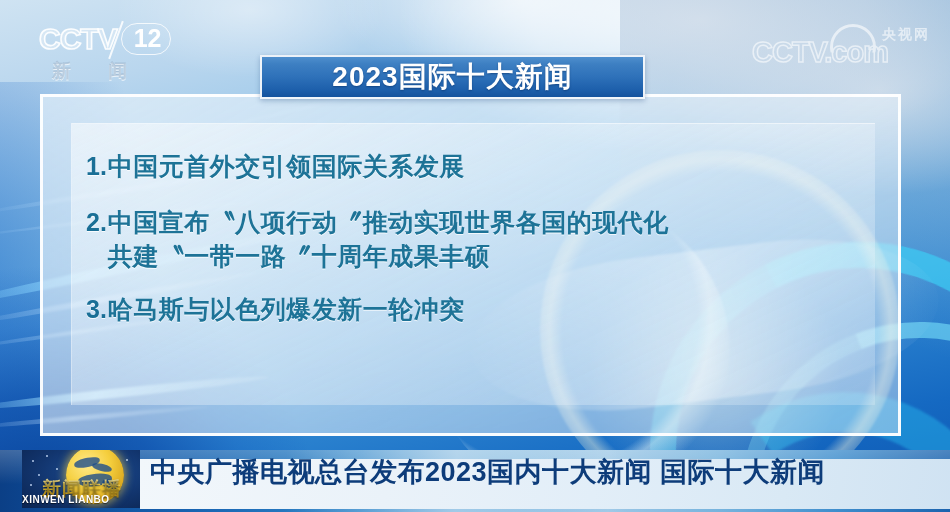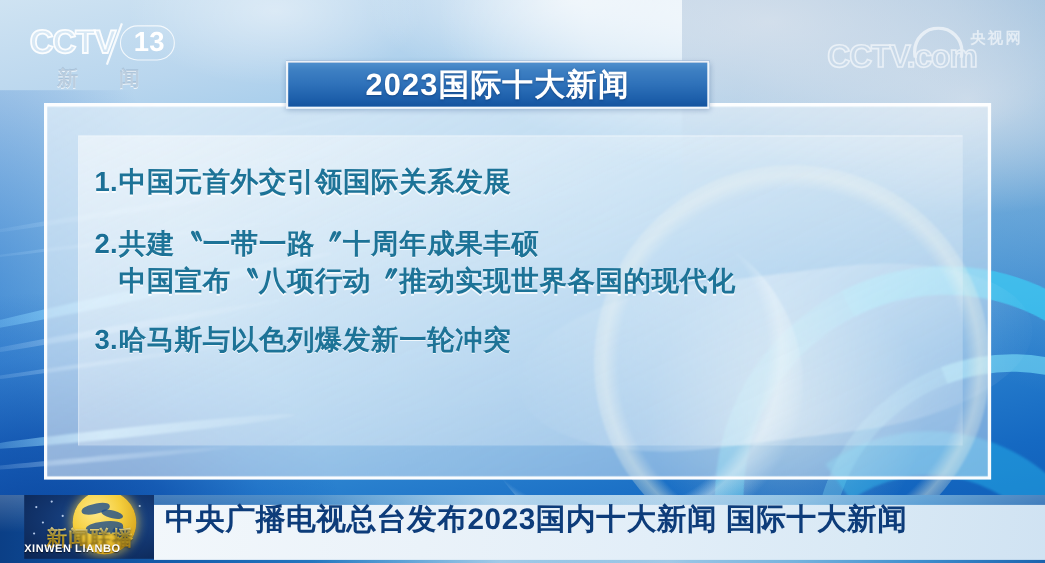--- a/index.html
+++ b/index.html
@@ -77,20 +77,21 @@
     border-radius:50%/70%; transform:rotate(-7deg); opacity:.7;
   }
 
   
   .cctv13{ position:absolute; left:27px; top:22px; height:34px; display:flex; align-items:center; }
   .cctv13 .word{
     font-size:30px; font-weight:bold; letter-spacing:-1px; line-height:1;
     color:rgba(255,255,255,.30);
     -webkit-text-stroke:1.6px rgba(255,255,255,.92);
     font-family:"Liberation Sans",sans-serif;
+    margin-left:12px;
   }
   .cctv13 .cap{
     margin-left:4px; padding:1px 9px 2px 12px; border-radius:16px;
     border:1.6px solid rgba(255,255,255,.80);
     font-size:25px; font-weight:bold; line-height:1.05; color:#ffffff;
     position:relative;
   }
   .cctv13 .slash{
     position:absolute; left:-7px; top:-4px; width:2px; height:40px;
     background:rgba(255,255,255,.85); transform:rotate(20deg);
@@ -246,21 +247,21 @@
 
   <div class="orb o1"></div>
   <div class="orb o2"></div>
   <div class="orb o3"></div>
   <div class="swoosh"></div>
 
   <div class="cctv13">
     <span class="word">CCTV</span>
     <span class="cap">
       <span class="slash"></span>
-      <span>13</span>
+      <span>12</span>
     </span>
   </div>
   <div class="underbar"></div>
   <div class="xinwen-faint">新 闻</div>
 
   <div class="wm">
     <div class="wtext">CCTV.com</div>
     <div class="warc"></div>
     <div class="wcn">央视网</div>
   </div>
@@ -278,22 +279,22 @@
     <div class="item i1">
       <span class="num">1.</span>
       <span class="lines">
         <div class="ln">中国元首外交引领国际关系发展</div>
       </span>
     </div>
 
     <div class="item i2">
       <span class="num">2.</span>
       <span class="lines">
+        <div class="ln">中国宣布〝八项行动〞推动实现世界各国的现代化</div>
         <div class="ln">共建〝一带一路〞十周年成果丰硕</div>
-        <div class="ln">中国宣布〝八项行动〞推动实现世界各国的现代化</div>
       </span>
     </div>
 
     <div class="item i3">
       <span class="num">3.</span>
       <span class="lines">
         <div class="ln">哈马斯与以色列爆发新一轮冲突</div>
       </span>
     </div>
 

